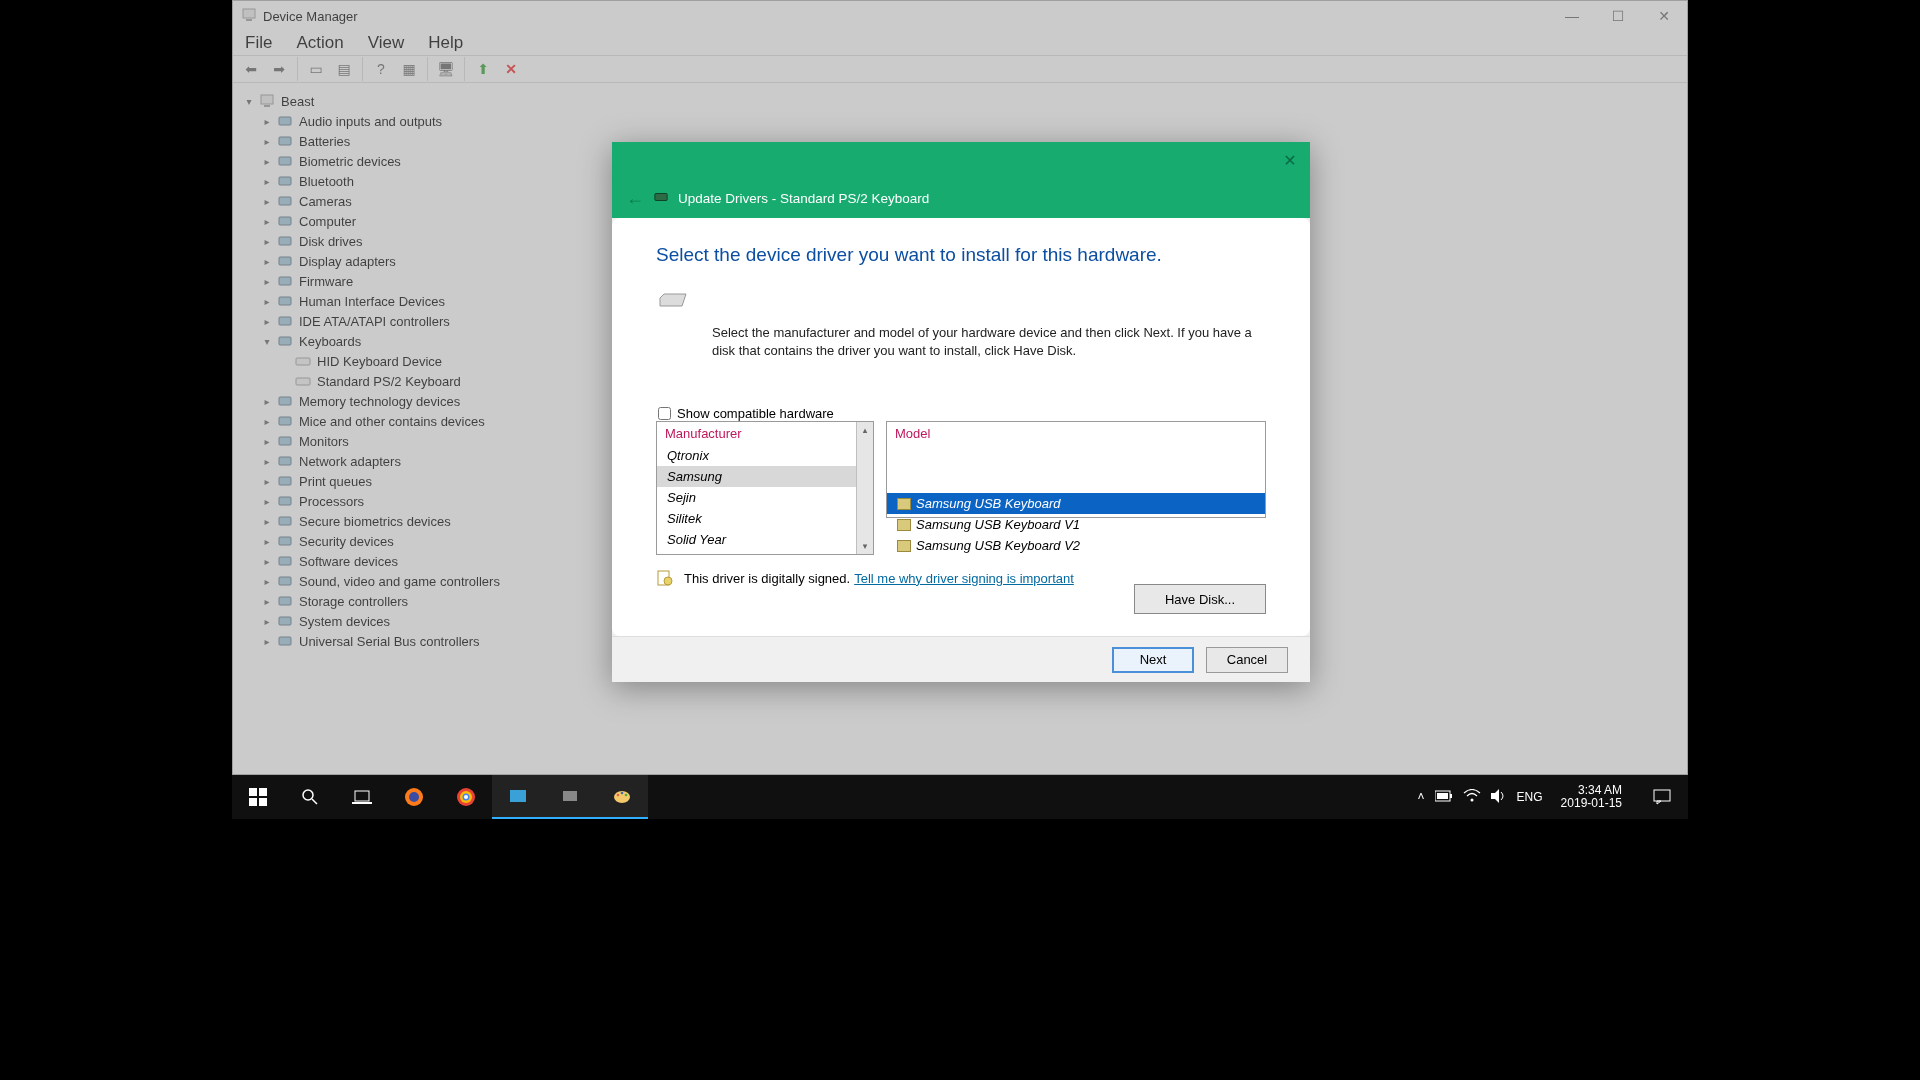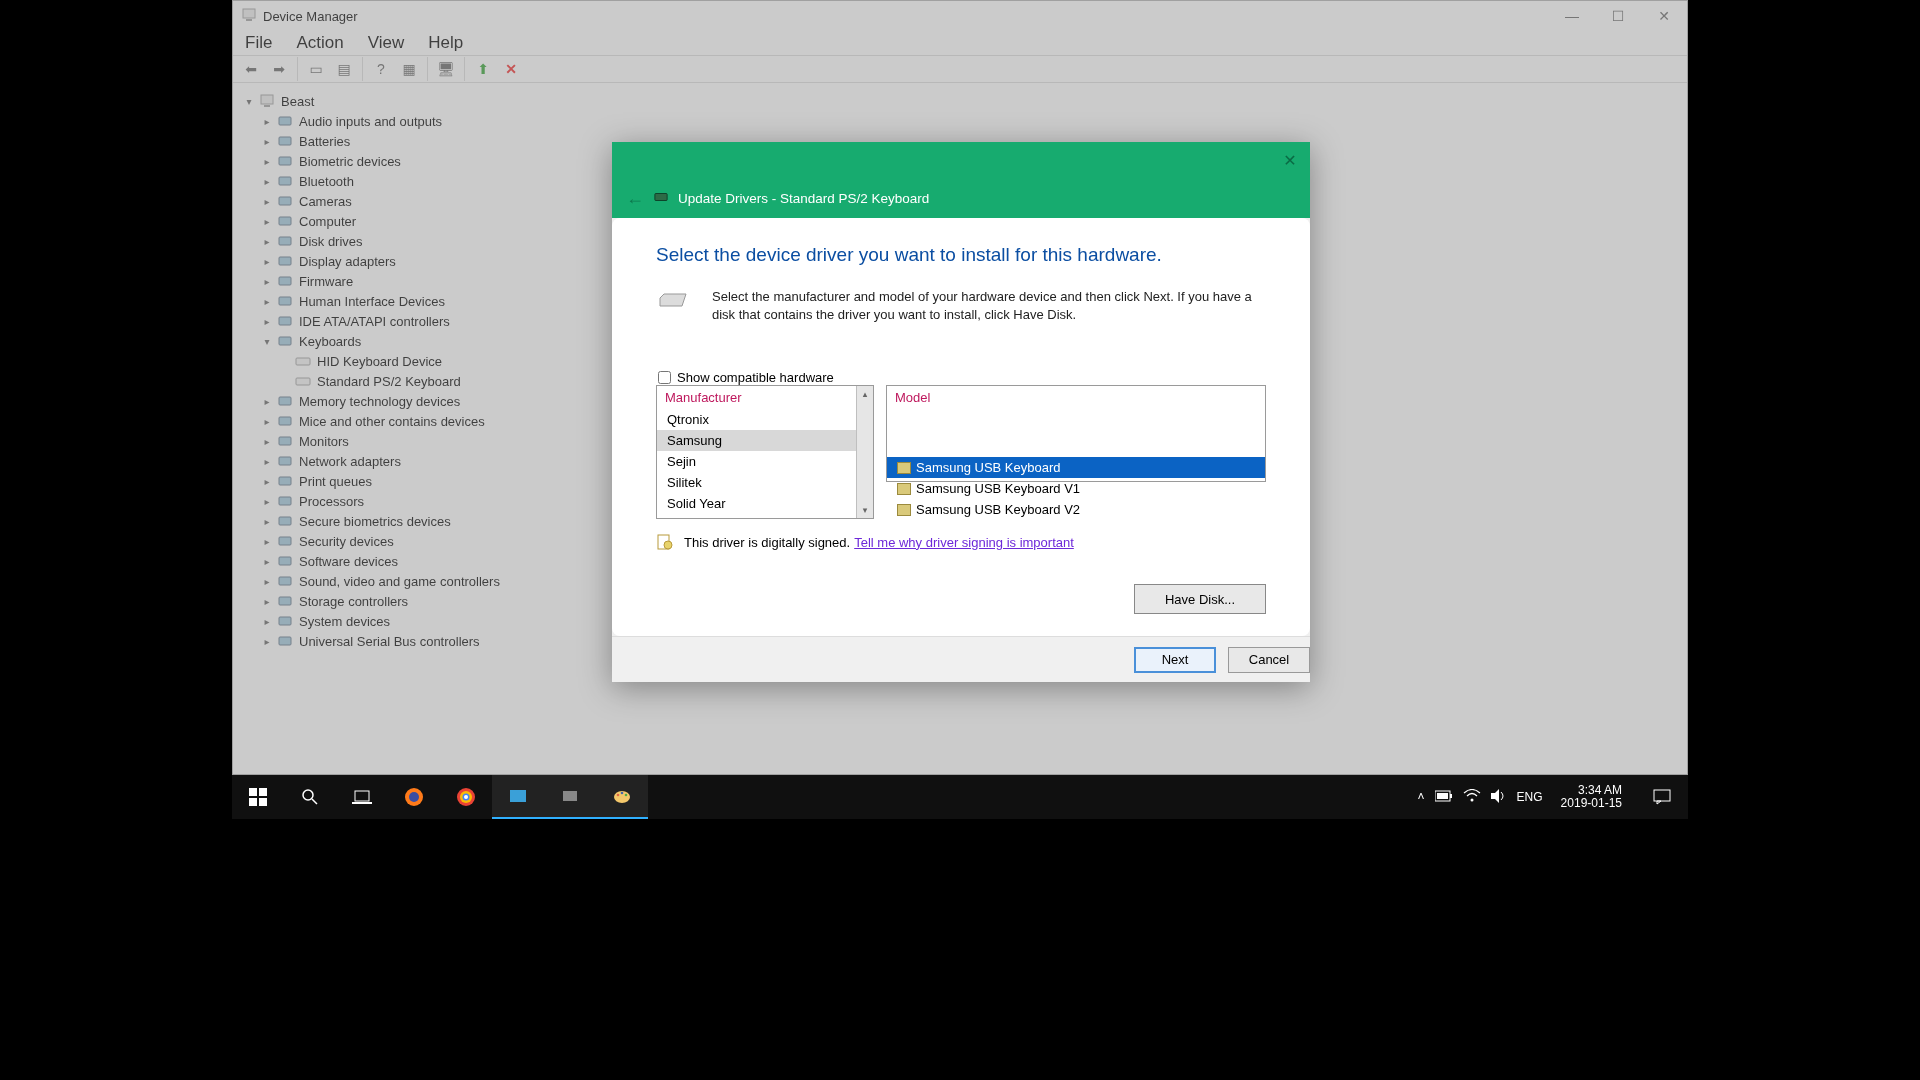--- a/index.html
+++ b/index.html
@@ -31,46 +31,46 @@
 
 .wizard { position: absolute; left: 380px; top: 142px; width: 698px; height: 540px; background: #f0f0f0; box-shadow: 0 6px 30px rgba(0,0,0,0.35); z-index: 10; }
 .wizard-header { height: 36px; background: #17ab6f; display: flex; align-items: center; justify-content: flex-end; }
 .wizard-header .close-btn { width: 40px; height: 36px; display: flex; align-items: center; justify-content: center; color: #0a6a44; font-size: 16px; }
 .wizard-titlebar { height: 40px; background: #17ab6f; display: flex; align-items: center; color: #fff; padding-left: 14px; font-size: 13.5px; gap: 10px; }
 .wizard-titlebar .back-arrow { font-size: 18px; color: #0d7a4e; }
 .wizard-body { background: #fff; padding: 26px 44px 16px 44px; height: 418px; position: relative; border-radius: 8px; }
 .wizard-blue-title { color: #0b4ea2; font-size: 19px; font-weight: 400; margin-bottom: 22px; }
 .wizard-info-row { display: flex; gap: 22px; font-size: 13px; color: #222; line-height: 1.4; margin-bottom: 46px; }
 .wizard-info-icon { width: 34px; height: 24px; flex-shrink:0; }
-.wizard-info-row .txt { flex: 1; }
+.wizard-info-row .txt { flex: 1; margin-top: 36px; }
 
 .check-row { display: flex; align-items: center; font-size: 13px; margin-left:2px; }
 .check-row input { margin-right: 6px; }
 
 .lists { display: flex; gap: 12px; margin-bottom: 14px; }
 .listbox { border: 1px solid #9a9a9a; background: #fff; font-size: 13px; position: relative; }
 .listbox.manu { width: 218px; height: 134px; }
 .listbox.model { flex:1; height: 97px; }
 .listbox .lb-head { font-size: 13px; padding: 4px 8px; color: #be185d; }
-.listbox .lb-items { overflow-y: hidden; }
+.listbox .lb-items { overflow-y: hidden; font-style: italic; }
 .listbox .lb-item { padding: 1px 10px; display:flex; align-items:center; gap:5px; height:21px; }
 .listbox .lb-item.selected { background: #0b63c4; color: #fff; margin-top: 48px; }
 .listbox .lb-item.selected-manu { background: #d8d8d8; }
 .lb-item .kbd-ico { width:14px;height:12px;background:#d9c97a;border:1px solid #9b8a3d;display:inline-block; }
 .listbox.manu::after { content:""; position:absolute; right:0; top:0; bottom:0; width:16px; background:#e6e6e6; border-left:1px solid #bfbfbf; }
 .lb-scrollbtn { position:absolute; right:2px; width:12px; height:12px; font-size:9px; display:flex;align-items:center;justify-content:center; color:#666; z-index:2; }
 
 .signed-row { display:flex; align-items:center; gap:10px; font-size: 13px; }
 .signed-row .cert-icon { width:18px;height:18px; display:inline-flex; align-items:center; justify-content:center; font-size:14px; }
 .signed-row .signed-text { display:flex; flex-direction:row; gap:4px; }
-.signed-row a { color: #6d28d9; text-decoration: underline; font-size: 13px; }
+.signed-row a { color: #0369a1; text-decoration: underline; font-size: 13px; }
 
 .have-disk { position:absolute; right:44px; bottom:22px; width:132px; height:30px; border:1px solid #888; background:#e8e8e8; font-size:13px; display:flex;align-items:center;justify-content:center; }
 
-.wizard-footer { height: 46px; background: #f0f0f0; border-top: 1px solid #ddd; display: flex; justify-content: flex-end; align-items: center; gap: 12px; }
+.wizard-footer { height: 46px; background: #f0f0f0; border-top: 1px solid #ddd; display: flex; justify-content: flex-end; align-items: center; padding-right: 22px; gap: 12px; }
 .wbtn { width: 82px; height: 26px; border: 1px solid #999; background: #e8e8e8; font-size: 13px; display:flex;align-items:center;justify-content:center; }
 .wbtn.primary { border: 2px solid #4a90d9; background: #eaf2fb; }
 
 .callout { position:absolute; z-index:20; pointer-events:none; }
 
 .taskbar { position: absolute; left:0; right:0; bottom:0; height: 44px; background: #101010; display:flex; align-items:center; color:#fff; font-size:12px; width:1456px; }
 .taskbar .tbicon { width: 52px; height:44px; display:flex; align-items:center; justify-content:center; font-size:18px; }
 .taskbar .pinned { display:flex; }
 .taskbar .pinned .tbicon.active { border-bottom: 2px solid #30b0ff; background: #222; }
 .taskbar .tray { margin-left:auto; display:flex; align-items:center; gap: 10px; padding-right: 4px; }

